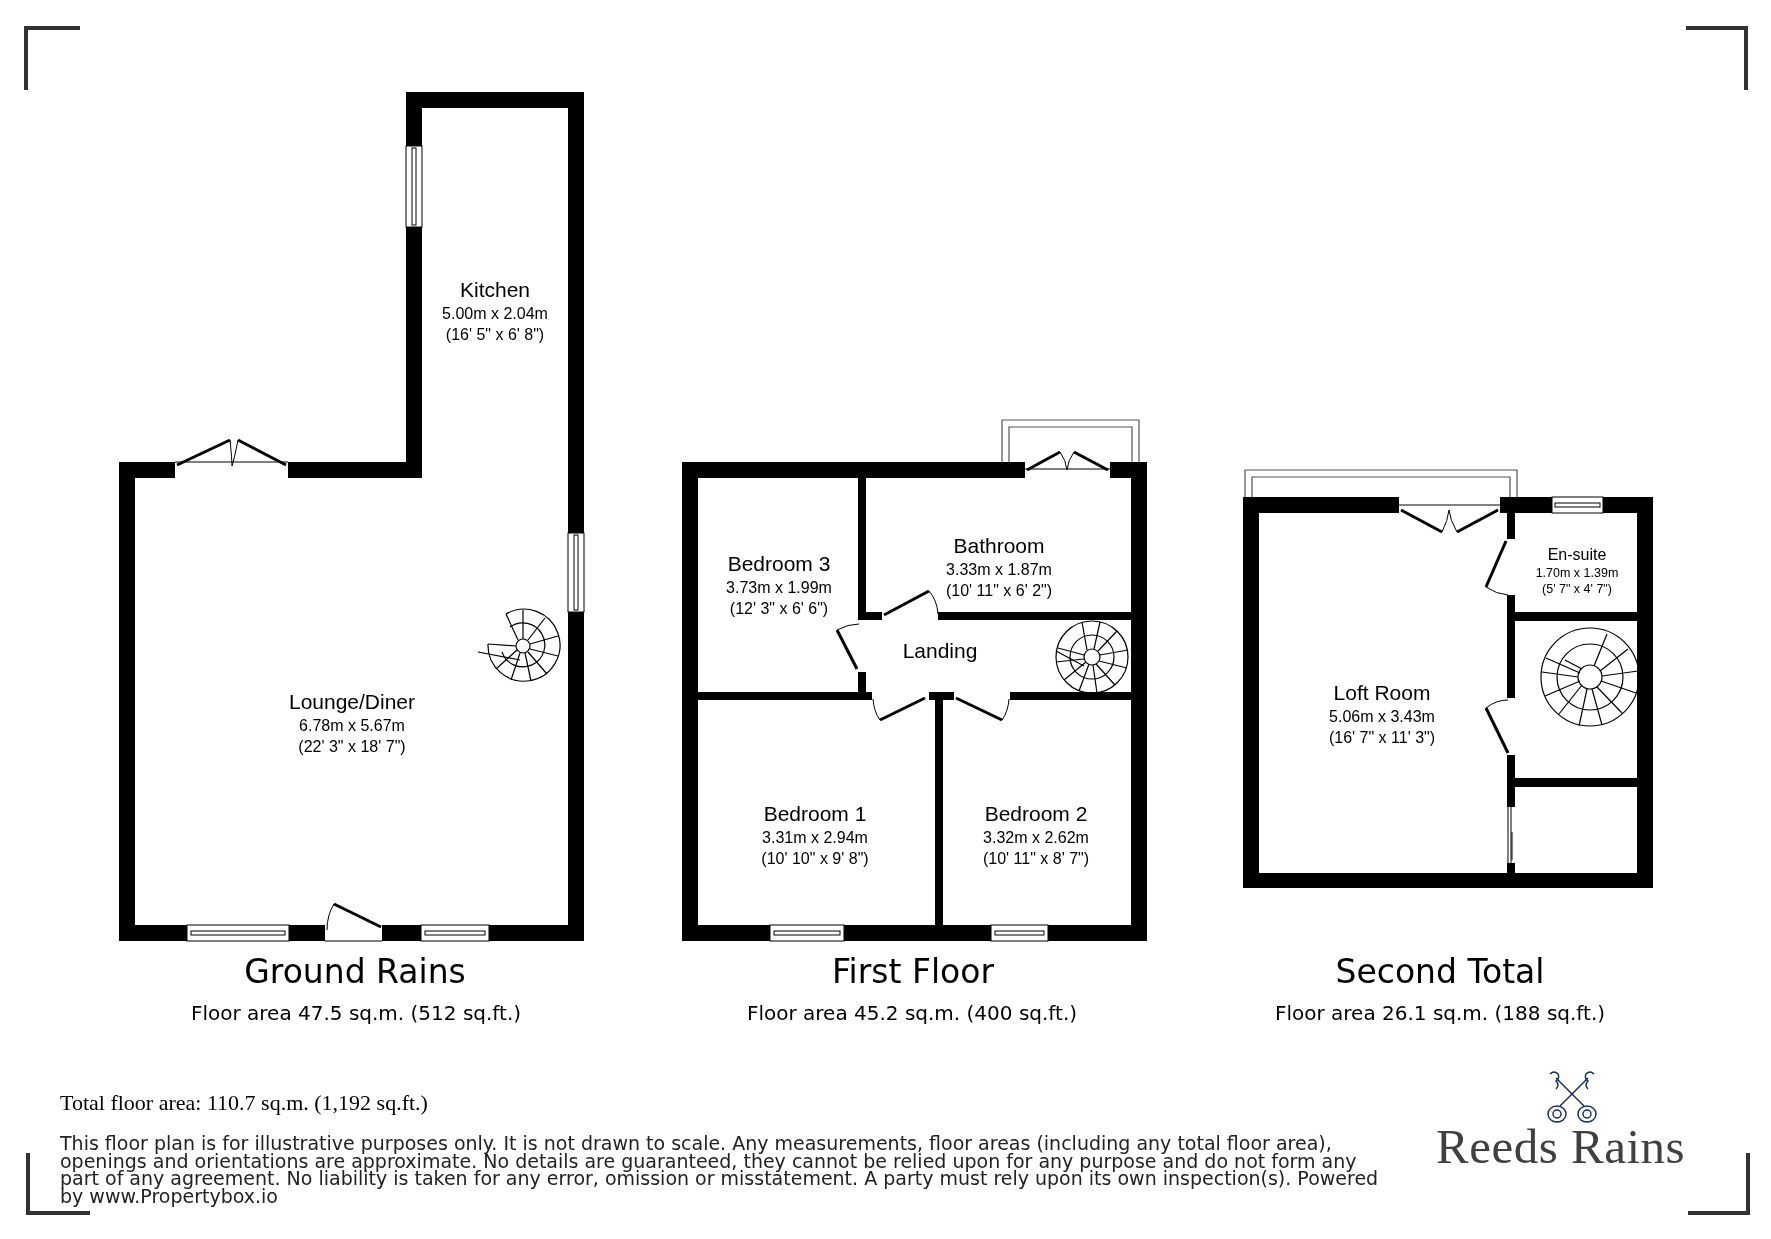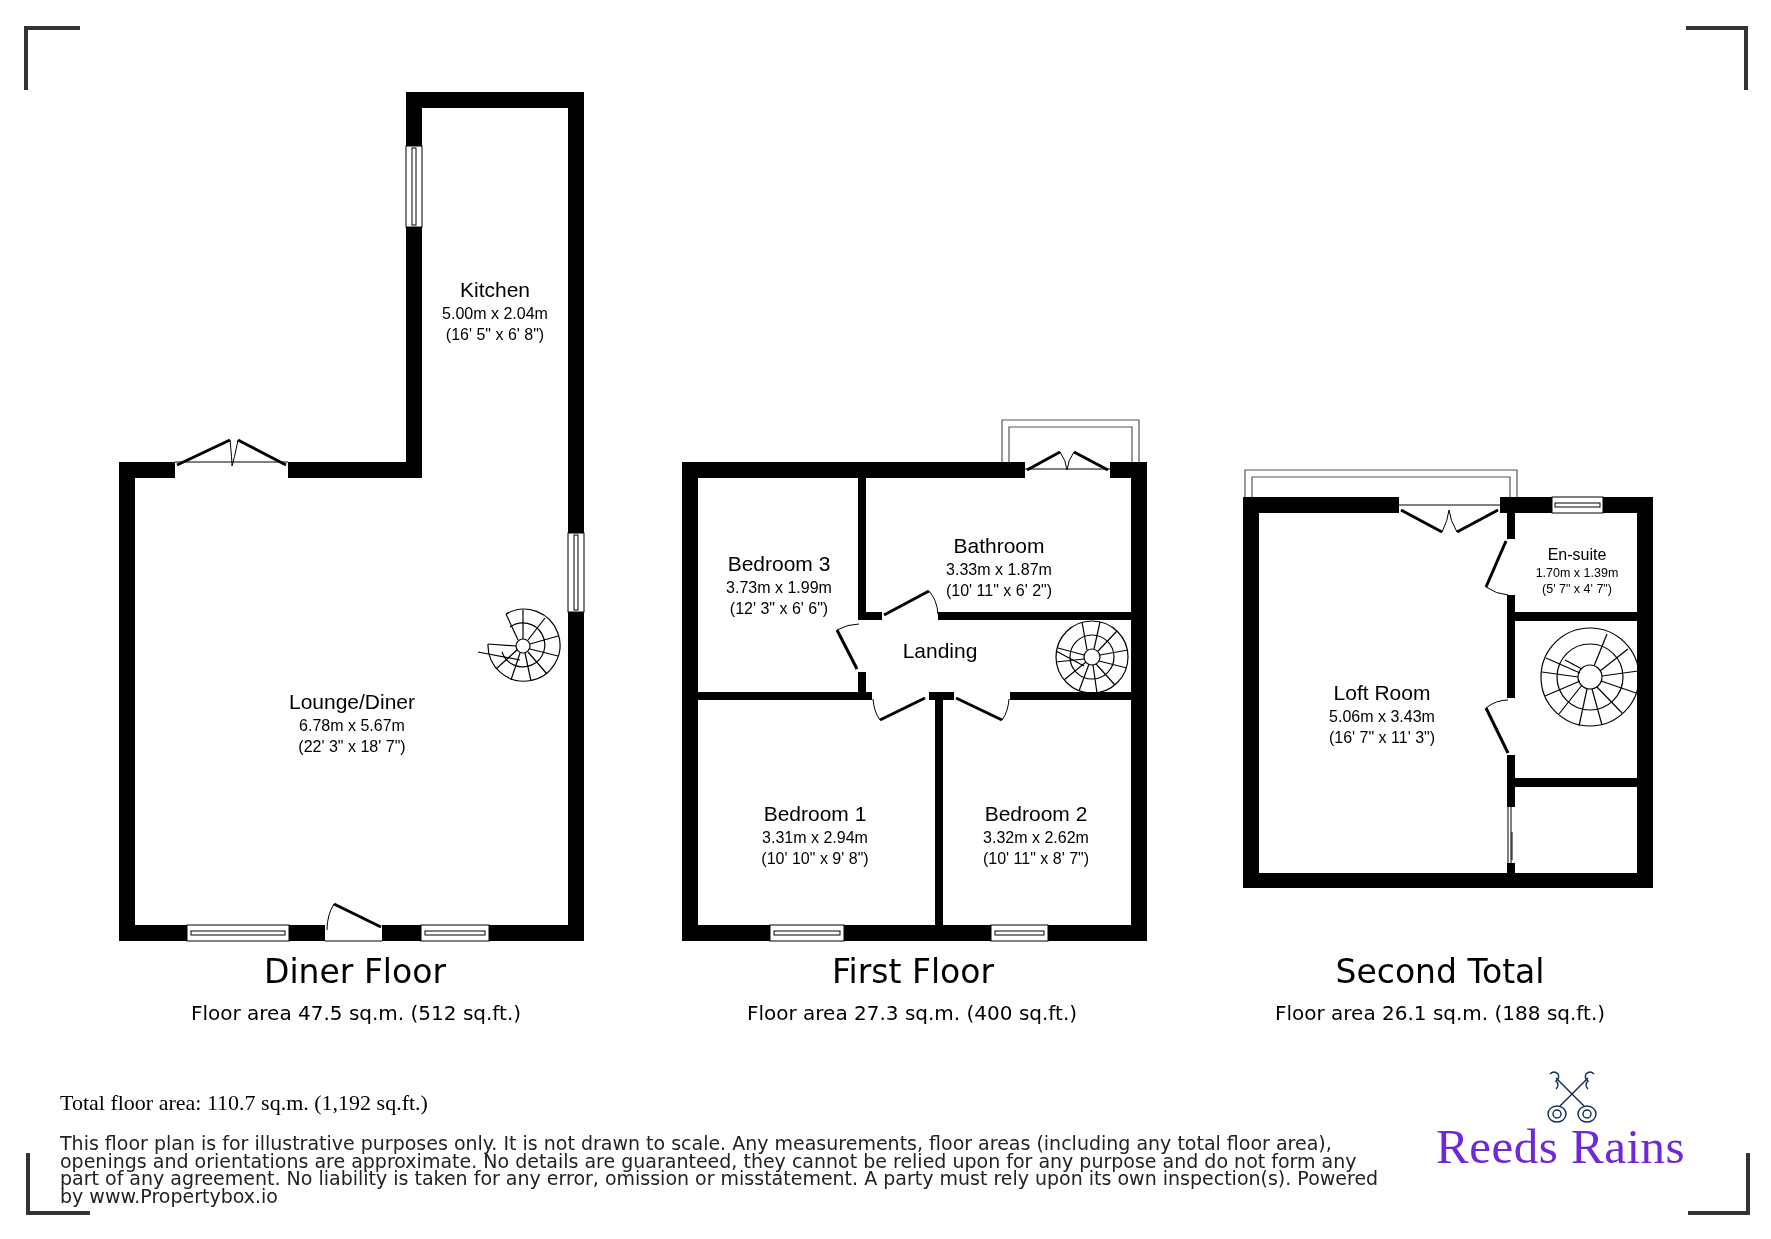--- a/index.html
+++ b/index.html
@@ -9,21 +9,21 @@
   .room-label { font-family: "Liberation Sans", sans-serif; fill: #000; text-anchor: middle; }
   .floor-title { position: absolute; font-family: "DejaVu Sans", sans-serif; font-size: 33px;
                  color: #000; text-align: center; white-space: nowrap; transform: translateX(-50%); }
   .floor-area { position: absolute; font-family: "DejaVu Sans", sans-serif; font-size: 20px;
                 color: #000; text-align: center; white-space: nowrap; transform: translateX(-50%); }
   .total-area { position: absolute; left: 60px; top: 1090px; font-family: Liberation Serif, serif;
                 font-size: 22px; white-space: nowrap; }
   .disclaimer { position: absolute; left: 60px; top: 1135px; width: 1320px;
                 font-family: "DejaVu Sans", sans-serif; font-size: 19px; line-height: 17.5px; color: #222; }
   .brand { position: absolute; left: 1436px; top: 1118px; font-family: "Liberation Serif", serif;
-           font-size: 49px; color: #6d28d9; white-space: nowrap; letter-spacing: 0.5px; }
+           font-size: 49px; color: #404040; white-space: nowrap; letter-spacing: 0.5px; }
   .corner { position: absolute; border-color: #333; border-style: solid; border-width: 0; }
 </style>
 </head>
 <body>
 
 <div class="corner" style="left:24px;top:26px;width:52px;height:60px;border-left-width:4px;border-top-width:4px;"></div>
 <div class="corner" style="left:1686px;top:26px;width:58px;height:60px;border-right-width:4px;border-top-width:4px;"></div>
 <div class="corner" style="left:26px;top:1153px;width:60px;height:58px;border-left-width:4px;border-bottom-width:4px;"></div>
 <div class="corner" style="left:1688px;top:1153px;width:58px;height:58px;border-right-width:4px;border-bottom-width:4px;"></div>
 
@@ -265,25 +265,25 @@
     <line x1="16" y1="-18" x2="-12" y2="10"></line>
     <path d="M-22 -22 q4 -4 8 0 q2 4 -2 7 q4 4 0 8"></path>
     <path d="M22 -22 q-4 -4 -8 0 q-2 4 2 7 q-4 4 0 8"></path>
     <ellipse cx="-15" cy="18" rx="9" ry="8"></ellipse>
     <ellipse cx="-15" cy="18" rx="4" ry="4"></ellipse>
     <ellipse cx="15" cy="18" rx="9" ry="8"></ellipse>
     <ellipse cx="15" cy="18" rx="4" ry="4"></ellipse>
   </g>
 </svg>
 
-<div class="floor-title" style="left:355px;top:952px;">Diner Floor</div>
+<div class="floor-title" style="left:355px;top:952px;">Ground Rains</div>
 <div class="floor-area" style="left:356px;top:1001px;">Floor area 47.5 sq.m. (512 sq.ft.)</div>
 
 <div class="floor-title" style="left:913px;top:952px;">First Floor</div>
-<div class="floor-area" style="left:912px;top:1001px;">Floor area 27.3 sq.m. (400 sq.ft.)</div>
+<div class="floor-area" style="left:912px;top:1001px;">Floor area 45.2 sq.m. (400 sq.ft.)</div>
 
 <div class="floor-title" style="left:1440px;top:952px;">Second Total</div>
 <div class="floor-area" style="left:1440px;top:1001px;">Floor area 26.1 sq.m. (188 sq.ft.)</div>
 
 <div class="total-area">Total floor area: 110.7 sq.m. (1,192 sq.ft.)</div>
 <div class="disclaimer">This floor plan is for illustrative purposes only. It is not drawn to scale. Any measurements, floor areas (including any total floor area), openings and orientations are approximate. No details are guaranteed, they cannot be relied upon for any purpose and do not form any part of any agreement. No liability is taken for any error, omission or misstatement. A party must rely upon its own inspection(s). Powered by www.Propertybox.io</div>
 
 <div class="brand">Reeds Rains</div>
 
 </body></html>

